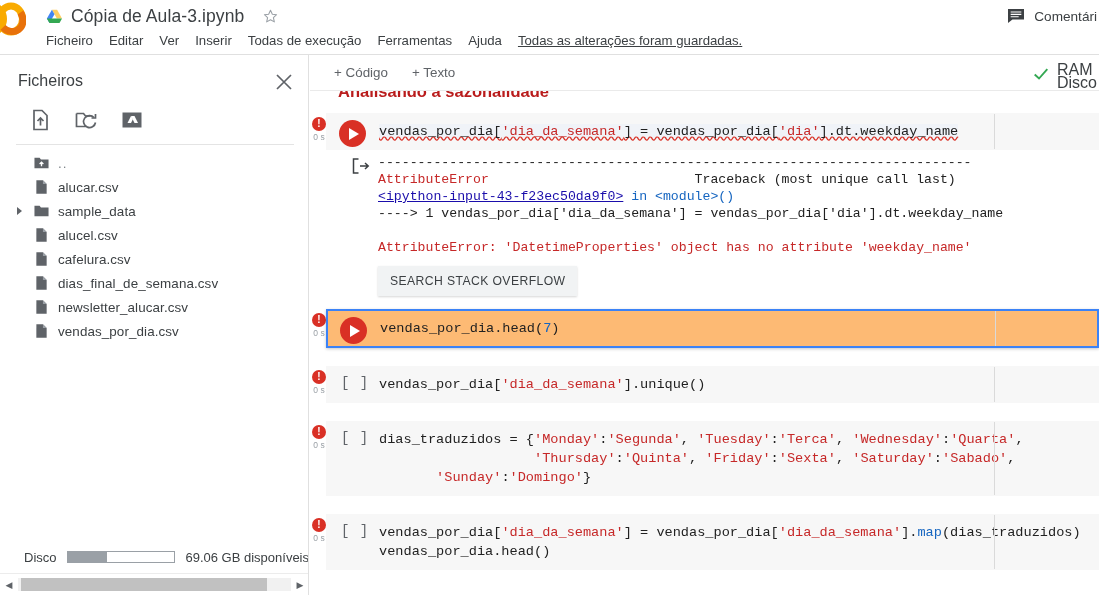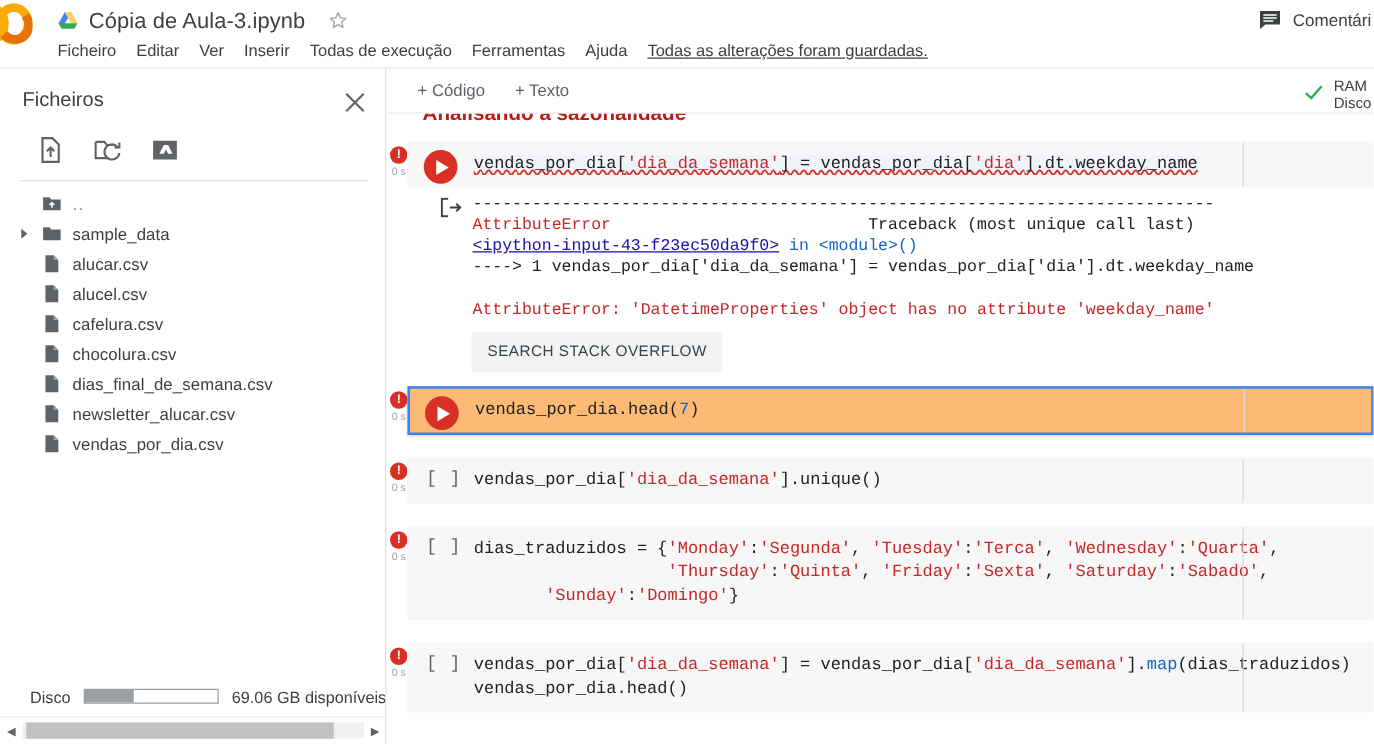--- a/index.html
+++ b/index.html
@@ -144,21 +144,21 @@
   }
   .add-btn {
     font-size: 13.4px; color: #5f6368; padding: 4px 8px; cursor: pointer;
     white-space: nowrap;
   }
   .ram-box {
     position: absolute; right: 2px; top: 6px;
     display: flex; align-items: flex-start; gap: 7px;
   }
   .check-icon { width: 18px; height: 18px; margin-top: 4px; display:block; }
-  .ram-lines { font-size: 12px; color: #3c4043; line-height: 13px; padding-top: 2px; }
+  .ram-lines { font-size: 16px; color: #3c4043; line-height: 13px; padding-top: 2px; }
 
   .nb-scroll {
     position: absolute; left: 0; top: 36px; width: 789px; height: 504px;
     overflow: hidden;
   }
   .md-heading {
     font-size: 16.5px; font-weight: bold; color: #b91c1c;
     padding-left: 28px; margin: 0;
     position: relative; top: -9px; height: 22px;
     overflow: hidden;
@@ -339,63 +339,54 @@
       <div class="file-row">
         <span>
           <svg class="f-icon" viewBox="0 0 16 16">
             <path d="M0.5 2.5h5.5l1.4 1.8H15.5v9.2H0.5z" fill="#5f6368"></path>
             <path d="M8 11.5V7 M6 9l2-2 2 2" stroke="#fff" stroke-width="1.4" fill="none"></path>
           </svg>
         </span>
         <span class="f-name dots">..</span>
       </div>
       <div class="file-row">
-        <span class="twisty"></span>
-        <span>
-          <svg class="f-icon" viewBox="0 0 16 16">
-            <path d="M0.5 2.5h5.5l1.4 1.8H15.5v9.2H0.5z" fill="#5f6368"></path>
-          </svg>
-        </span>
-        <span class="f-name">sample_data</span>
-      </div>
-      <div class="file-row">
         <span>
           <svg class="f-icon" viewBox="0 0 16 16">
             <path d="M2.5 0.8h7l4 4v10.4h-11z" fill="#5f6368"></path>
             <path d="M9.5 0.8v4h4z" fill="#9aa0a6"></path>
           </svg>
         </span>
         <span class="f-name">alucar.csv</span>
       </div>
       <div class="file-row">
+        <span class="twisty"></span>
+        <span>
+          <svg class="f-icon" viewBox="0 0 16 16">
+            <path d="M0.5 2.5h5.5l1.4 1.8H15.5v9.2H0.5z" fill="#5f6368"></path>
+          </svg>
+        </span>
+        <span class="f-name">sample_data</span>
+      </div>
+      <div class="file-row">
         <span>
           <svg class="f-icon" viewBox="0 0 16 16">
             <path d="M2.5 0.8h7l4 4v10.4h-11z" fill="#5f6368"></path>
             <path d="M9.5 0.8v4h4z" fill="#9aa0a6"></path>
           </svg>
         </span>
         <span class="f-name">alucel.csv</span>
       </div>
       <div class="file-row">
         <span>
           <svg class="f-icon" viewBox="0 0 16 16">
             <path d="M2.5 0.8h7l4 4v10.4h-11z" fill="#5f6368"></path>
             <path d="M9.5 0.8v4h4z" fill="#9aa0a6"></path>
           </svg>
         </span>
         <span class="f-name">cafelura.csv</span>
-      </div>
-      <div class="file-row">
-        <span>
-          <svg class="f-icon" viewBox="0 0 16 16">
-            <path d="M2.5 0.8h7l4 4v10.4h-11z" fill="#5f6368"></path>
-            <path d="M9.5 0.8v4h4z" fill="#9aa0a6"></path>
-          </svg>
-        </span>
-        <span class="f-name">chocolura.csv</span>
       </div>
       <div class="file-row">
         <span>
           <svg class="f-icon" viewBox="0 0 16 16">
             <path d="M2.5 0.8h7l4 4v10.4h-11z" fill="#5f6368"></path>
             <path d="M9.5 0.8v4h4z" fill="#9aa0a6"></path>
           </svg>
         </span>
         <span class="f-name">dias_final_de_semana.csv</span>
       </div>

